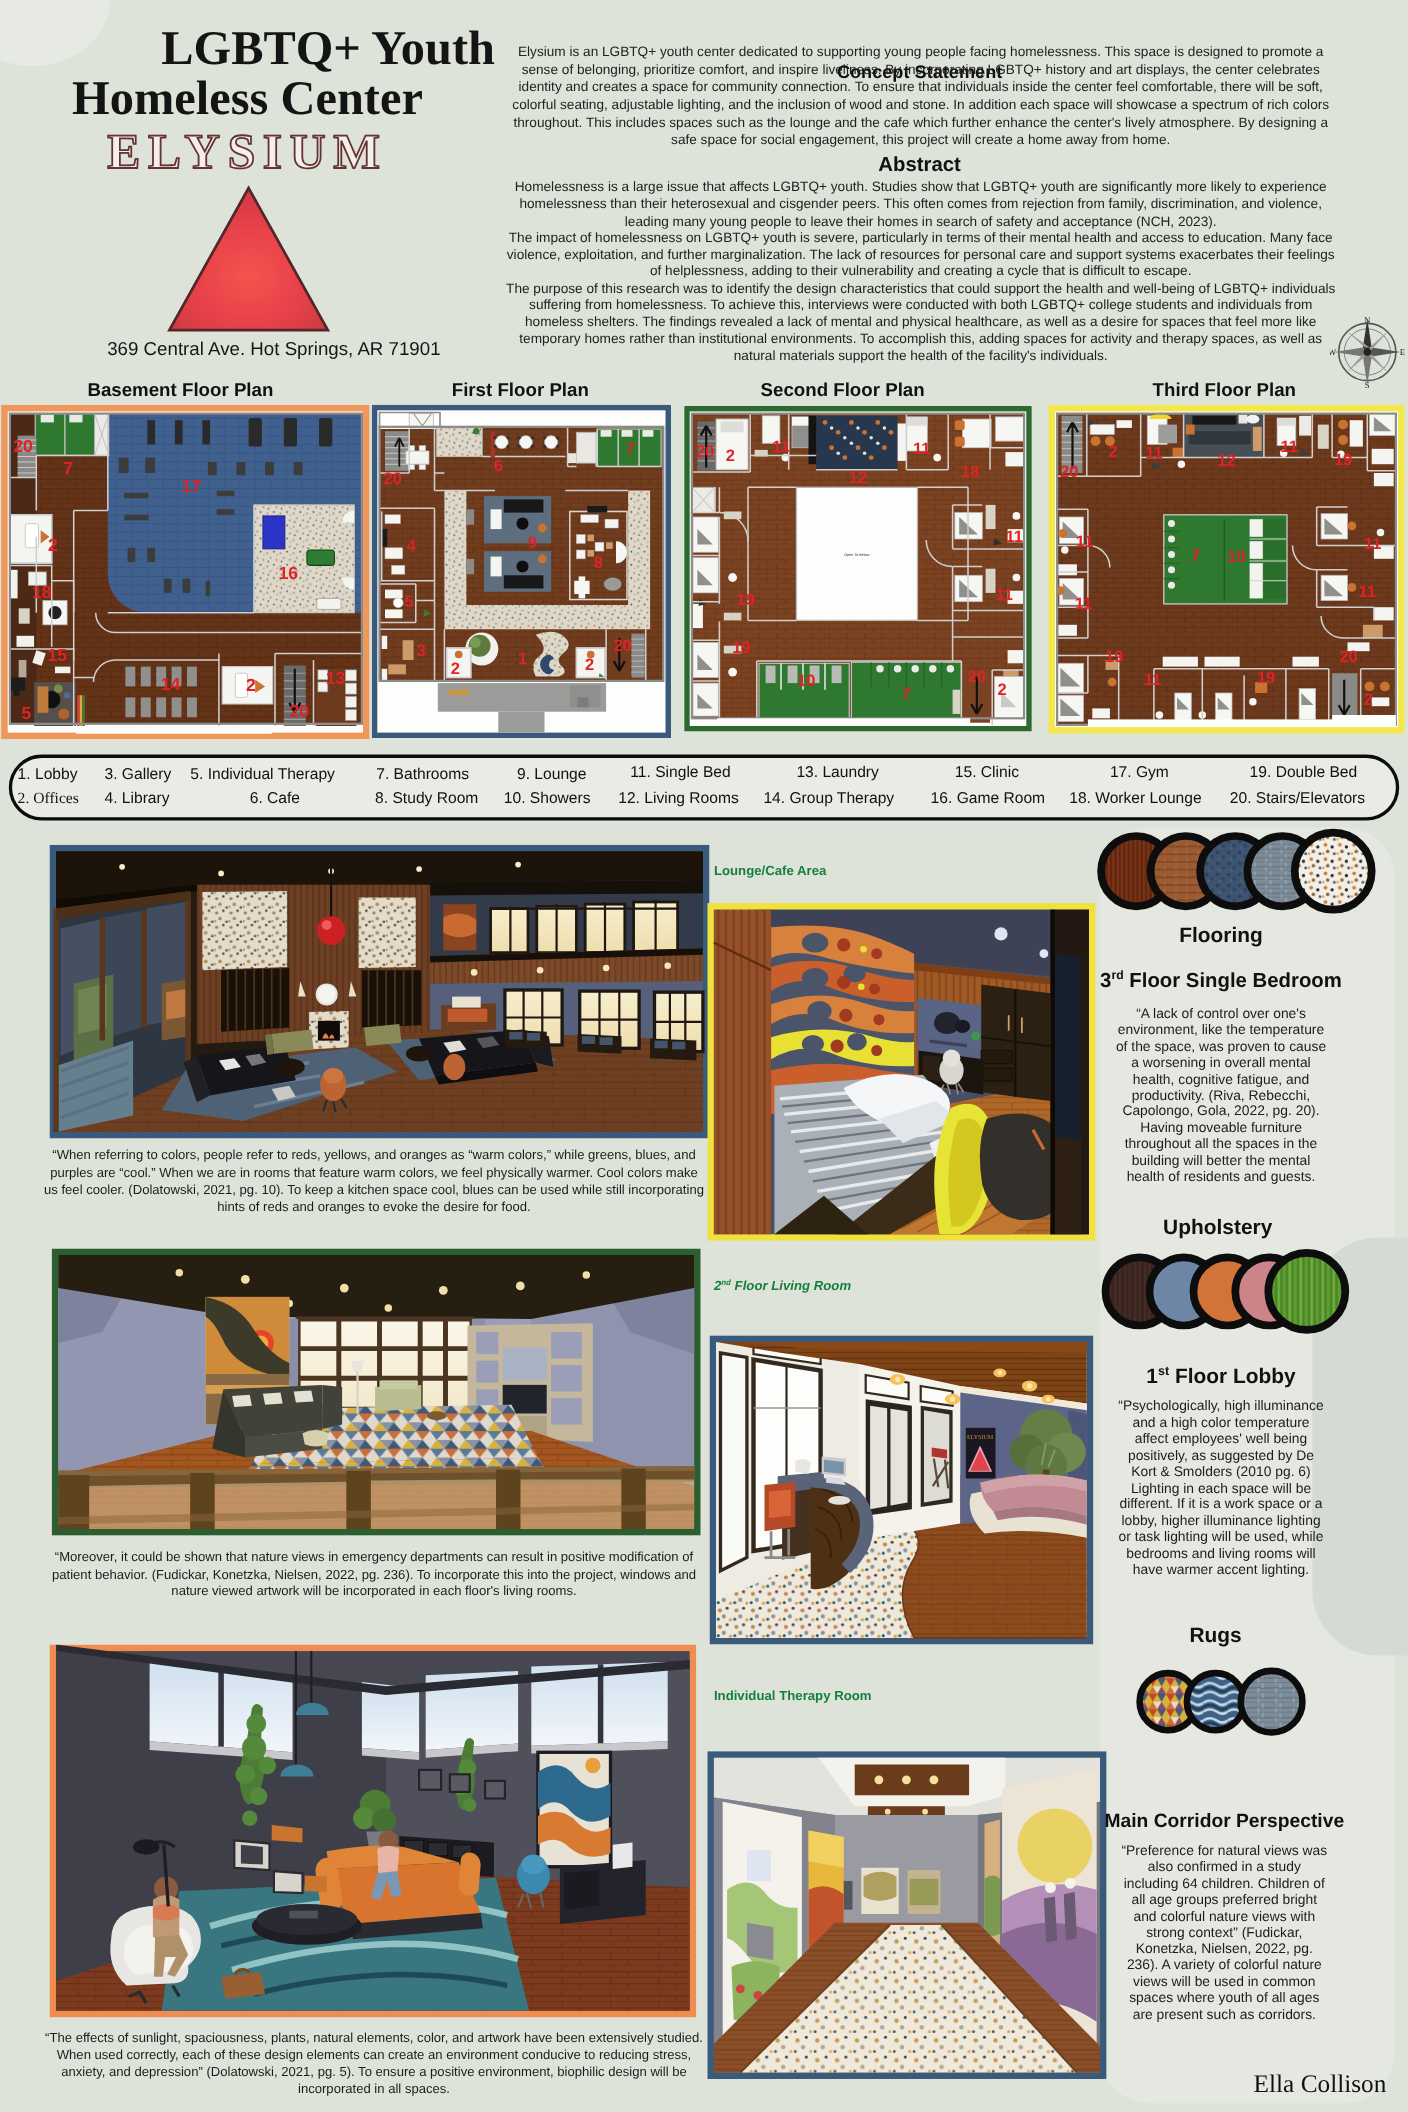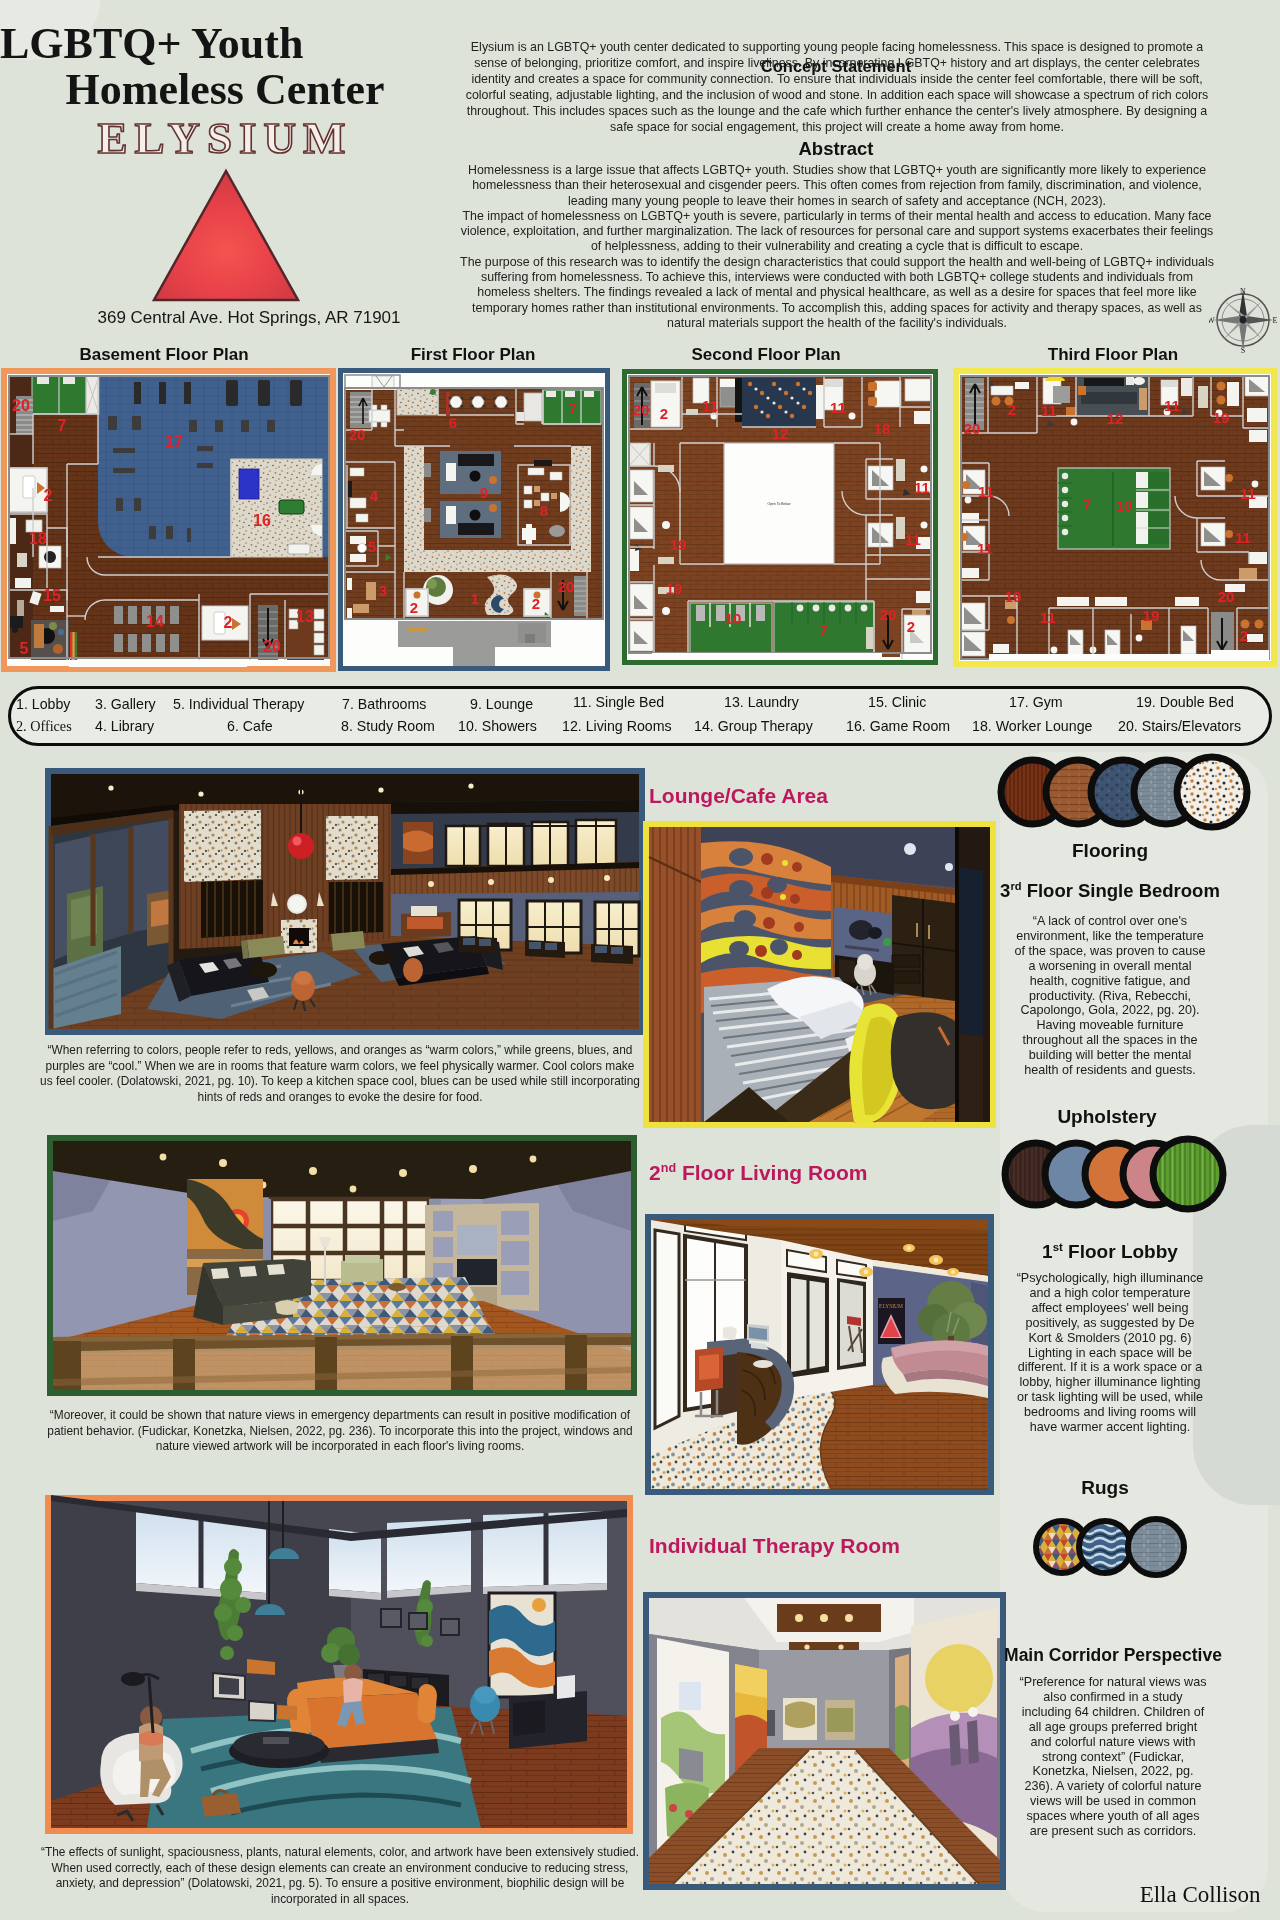--- a/index.html
+++ b/index.html
@@ -3,33 +3,33 @@
 <meta charset="utf-8">
 <style>
   html,body{margin:0;padding:0;}
   body{width:1280px;height:1920px;position:relative;background:#dee3da;font-family:"Liberation Sans",sans-serif;overflow:hidden;}
   .abs{position:absolute;}
   .ctr{text-align:center;}
   .bold{font-weight:bold;}
   .cap{font-size:11.9px;line-height:15.7px;color:#1c1c1c;text-align:center;}
   .sideq{font-size:12.6px;line-height:14.9px;color:#1c1c1c;text-align:center;}
   .shead{font-weight:bold;color:#111;font-size:19px;text-align:center;}
-  .imghead{font-weight:bold;color:#be185d;font-size:21px;}
+  .imghead{font-weight:bold;color:#15803d;font-size:12px;}
   sup{font-size:0.6em;}
 </style>
 </head>
 <body>
 
 <div class="abs" style="left:1000px;top:752px;width:268px;height:1160px;background:#e4e8e0;border-radius:46px;"></div>
 
 <div class="abs" style="left:1193px;top:1125px;width:87px;height:380px;background:#d5dbd4;border-radius:60px 0 0 60px;"></div>
 
 <div class="abs" style="left:-40px;top:-60px;width:140px;height:120px;background:#e7eae2;border-radius:50%;"></div>
 
-<div class="abs bold" style="left:0;top:18px;width:450px;text-align:left;font-family:'Liberation Serif',serif;font-size:44px;color:#141414;">LGBTQ+ Youth</div>
+<div class="abs bold" style="left:0;top:18px;width:450px;text-align:right;font-family:'Liberation Serif',serif;font-size:44px;color:#141414;">LGBTQ+ Youth</div>
 
 <div class="abs bold" style="left:0;top:64px;width:450px;text-align:center;font-family:'Liberation Serif',serif;font-size:44px;color:#141414;">Homeless Center</div>
 
 <div class="abs bold" style="left:0;top:112px;width:450px;text-align:center;font-family:'Liberation Serif',serif;font-size:45px;letter-spacing:7px;color:#f5efec;-webkit-text-stroke:1.6px #63332f;text-shadow:0 0 1px #63332f;">ELYSIUM</div>
 
 <svg class="abs" style="left:150px;top:168px;" width="152" height="136" viewBox="0 0 152 136">
   <defs>
       <radialGradient id="tg" cx="50%" cy="62%" r="60%">
     <stop offset="0%" stop-color="#f4544e"></stop>
         <stop offset="55%" stop-color="#e8424a"></stop>
@@ -1261,21 +1261,21 @@
         <rect x="262" y="196" width="22" height="53"></rect>
         <rect x="398" y="195" width="22" height="54"></rect>
         <rect x="512" y="194" width="22" height="55"></rect>
       </g>
 <path d="M0 238 L578 226 L578 232 L0 245 Z" fill="#87653a" opacity="0.5"></path>
 </g>
 </svg>
 
 <div class="abs cap" style="left:40px;top:1408px;width:600px;">“Moreover, it could be shown that nature views in emergency departments can result in positive modification of patient behavior. (Fudickar, Konetzka, Nielsen, 2022, pg. 236). To incorporate this into the project, windows and nature viewed artwork will be incorporated in each floor's living rooms.</div>
 
-<div class="abs imghead" style="left:649px;top:1161px;">2<sup>nd</sup> Floor Living Room</div>
+<div class="abs imghead" style="left:649px;top:1161px;font-style:italic;">2<sup>nd</sup> Floor Living Room</div>
 
 <svg class="abs" style="left:645px;top:1214px;" width="349" height="281" viewBox="0 0 349 281">
 <defs>
 <pattern id="lbceil" width="26" height="10" patternUnits="userSpaceOnUse">
   <rect width="26" height="10" fill="#7e4416"></rect>
         <path d="M0 5 H26 M0 10 H26" stroke="#60310e" stroke-width="1.2"></path>
 </pattern>
 <pattern id="lbterr" width="15" height="15" patternUnits="userSpaceOnUse">
   <rect width="15" height="15" fill="#efe9dc"></rect>
         <circle cx="3.5" cy="4" r="1.9" fill="#c9854a"></circle>

